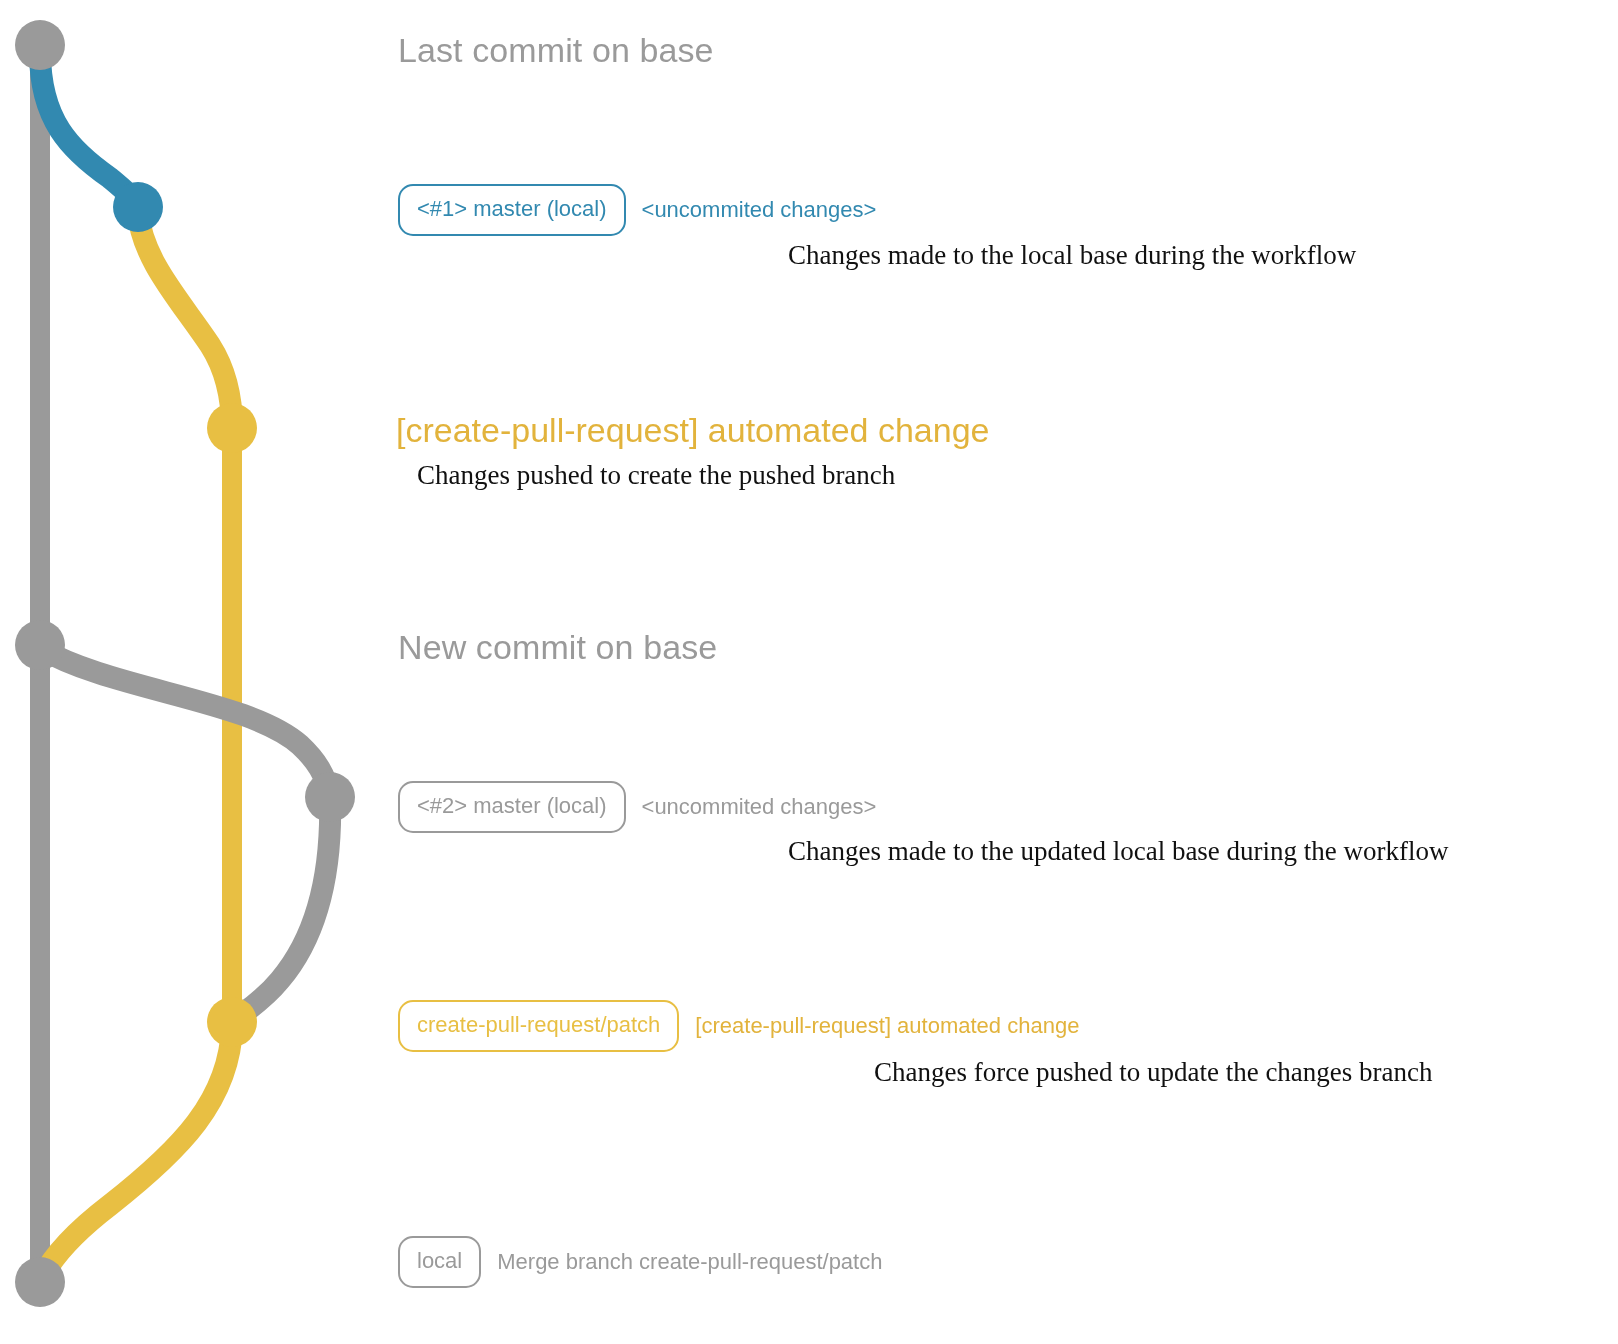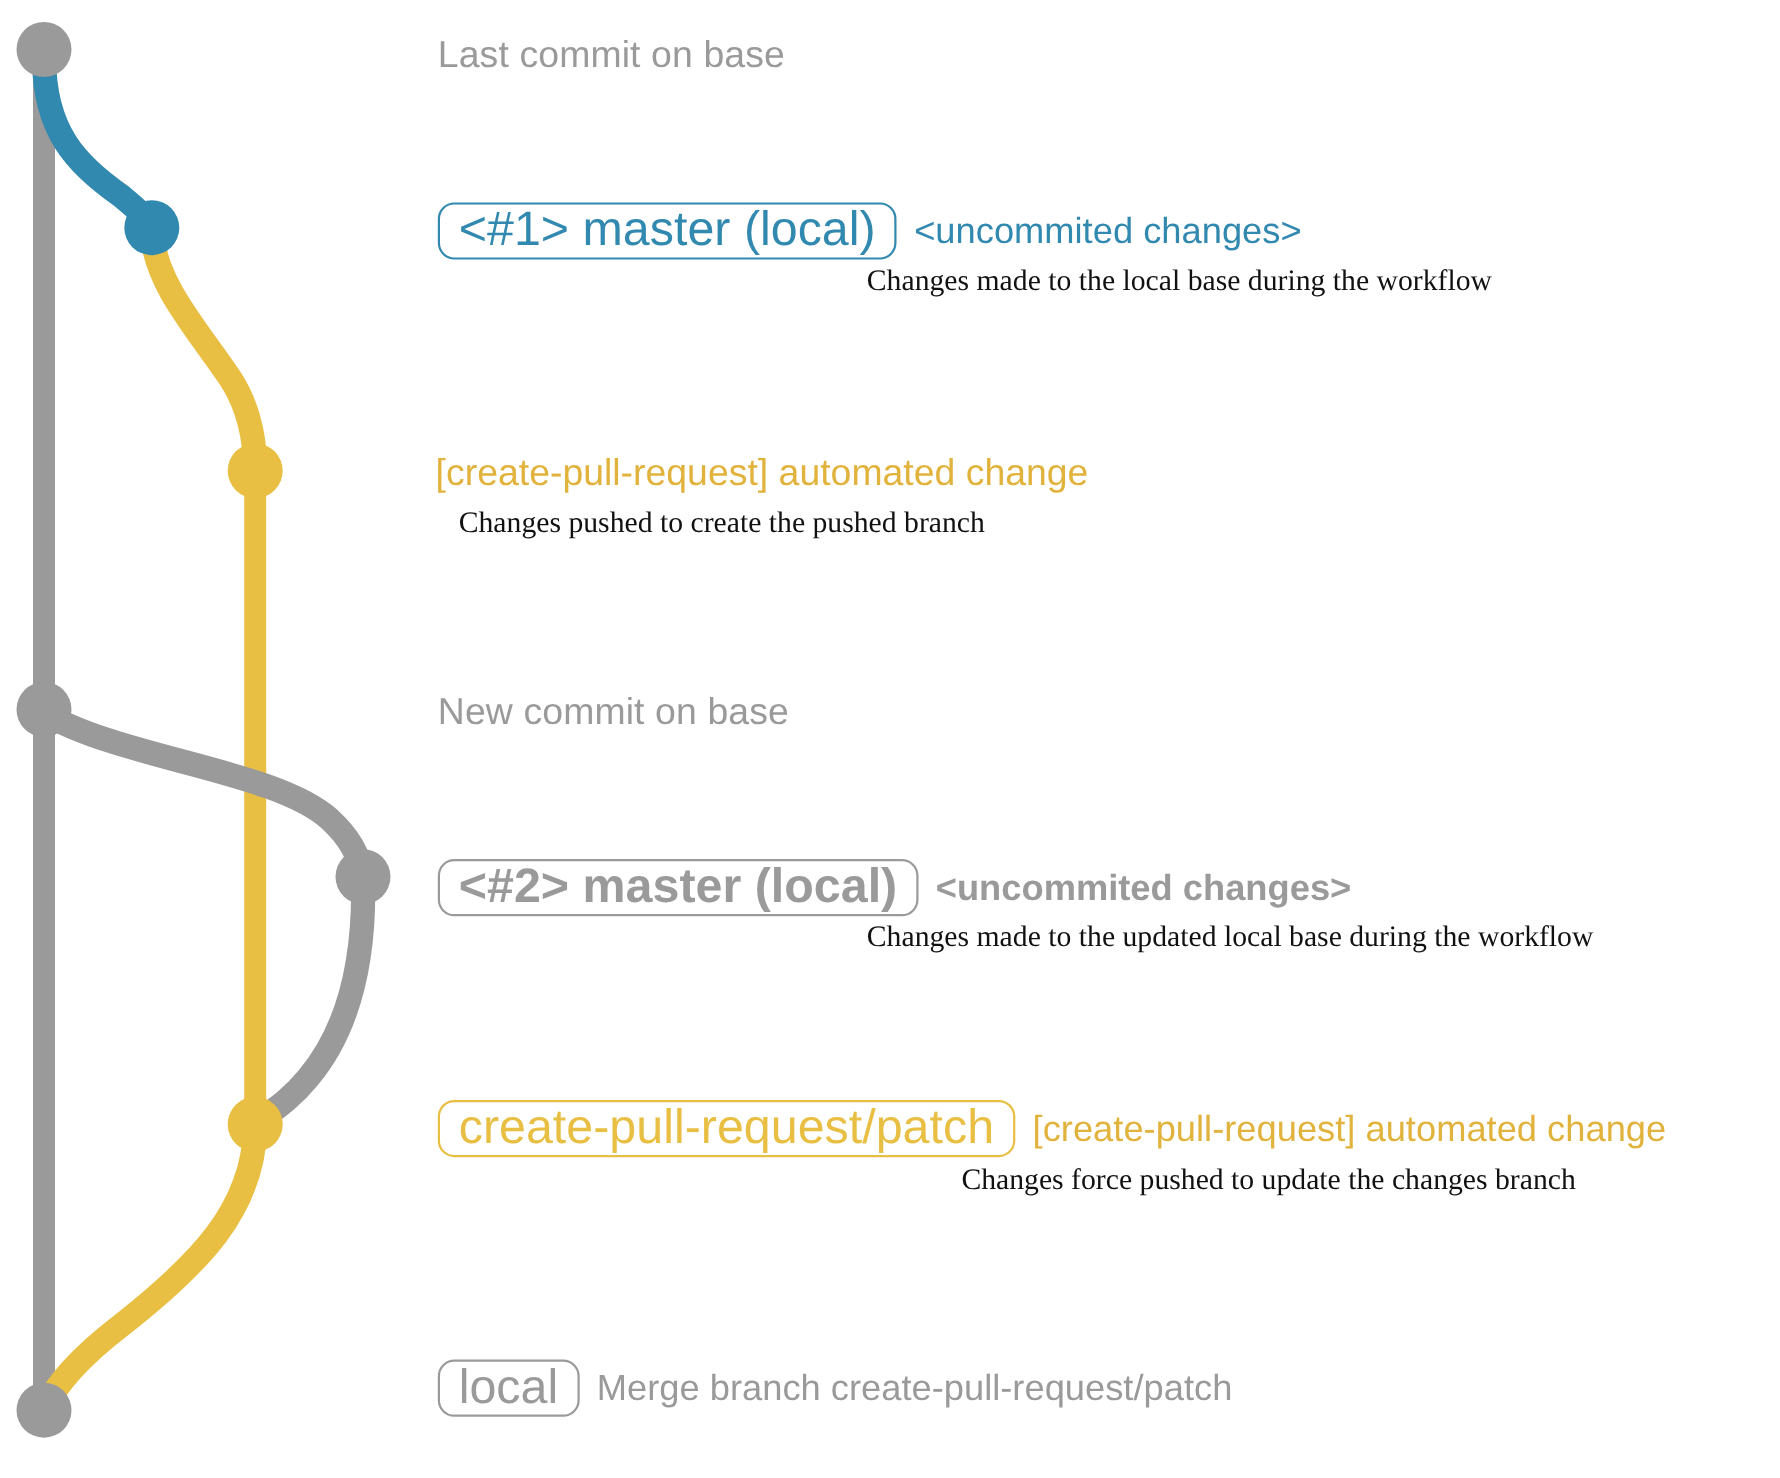--- a/index.html
+++ b/index.html
@@ -38,33 +38,33 @@
     color: #9a9a9a;
     letter-spacing: .1px;
   }
 
   
   .badge {
     display: inline-block;
     border: 2px solid #9a9a9a;
     border-radius: 15px;
     padding: 6px 17px 8px 17px;
-    font-size: 44px;
+    font-size: 22px;
     line-height: 34px;
     color: #9a9a9a;
     background: #ffffff;
     box-sizing: border-box;
   }
   .badge.blue   { border-color: #3289b0; color: #3289b0; }
   .badge.yellow { border-color: #e8bf43; color: #e8bf43; }
   .badge.gray   { border-color: #9a9a9a; color: #9a9a9a; }
 
   
   .msg {
-    font-size: 33px;
+    font-size: 22px;
     margin-left: 16px;
     color: #9a9a9a;
   }
   .msg.blue   { color: #3289b0; }
   .msg.yellow { color: #e2b33c; }
   .msg.gray   { color: #9a9a9a; }
 
   
   .commit-msg {
     font-size: 34px;
@@ -120,21 +120,21 @@
 
 <div class="row" style="left:396px; top:411px;">
   <span class="commit-msg">[create-pull-request] automated change</span>
 </div>
 <div class="desc" style="left:417px; top:460px;">Changes pushed to create the pushed branch</div>
 
 <div class="row" style="left:398px; top:628px;">
   <span class="heading">New commit on base</span>
 </div>
 
-<div class="row" style="left:398px; top:781px;font-weight:bold;">
+<div class="row" style="left:398px; top:781px;">
   <span class="badge gray">&lt;#2&gt; master (local)</span>
   <span class="msg gray">&lt;uncommited changes&gt;</span>
 </div>
 <div class="desc" style="left:788px; top:836px;">Changes made to the updated local base during the workflow</div>
 
 <div class="row" style="left:398px; top:1000px;">
   <span class="badge yellow">create-pull-request/patch</span>
   <span class="msg yellow">[create-pull-request] automated change</span>
 </div>
 <div class="desc" style="left:874px; top:1057px;">Changes force pushed to update the changes branch</div>

